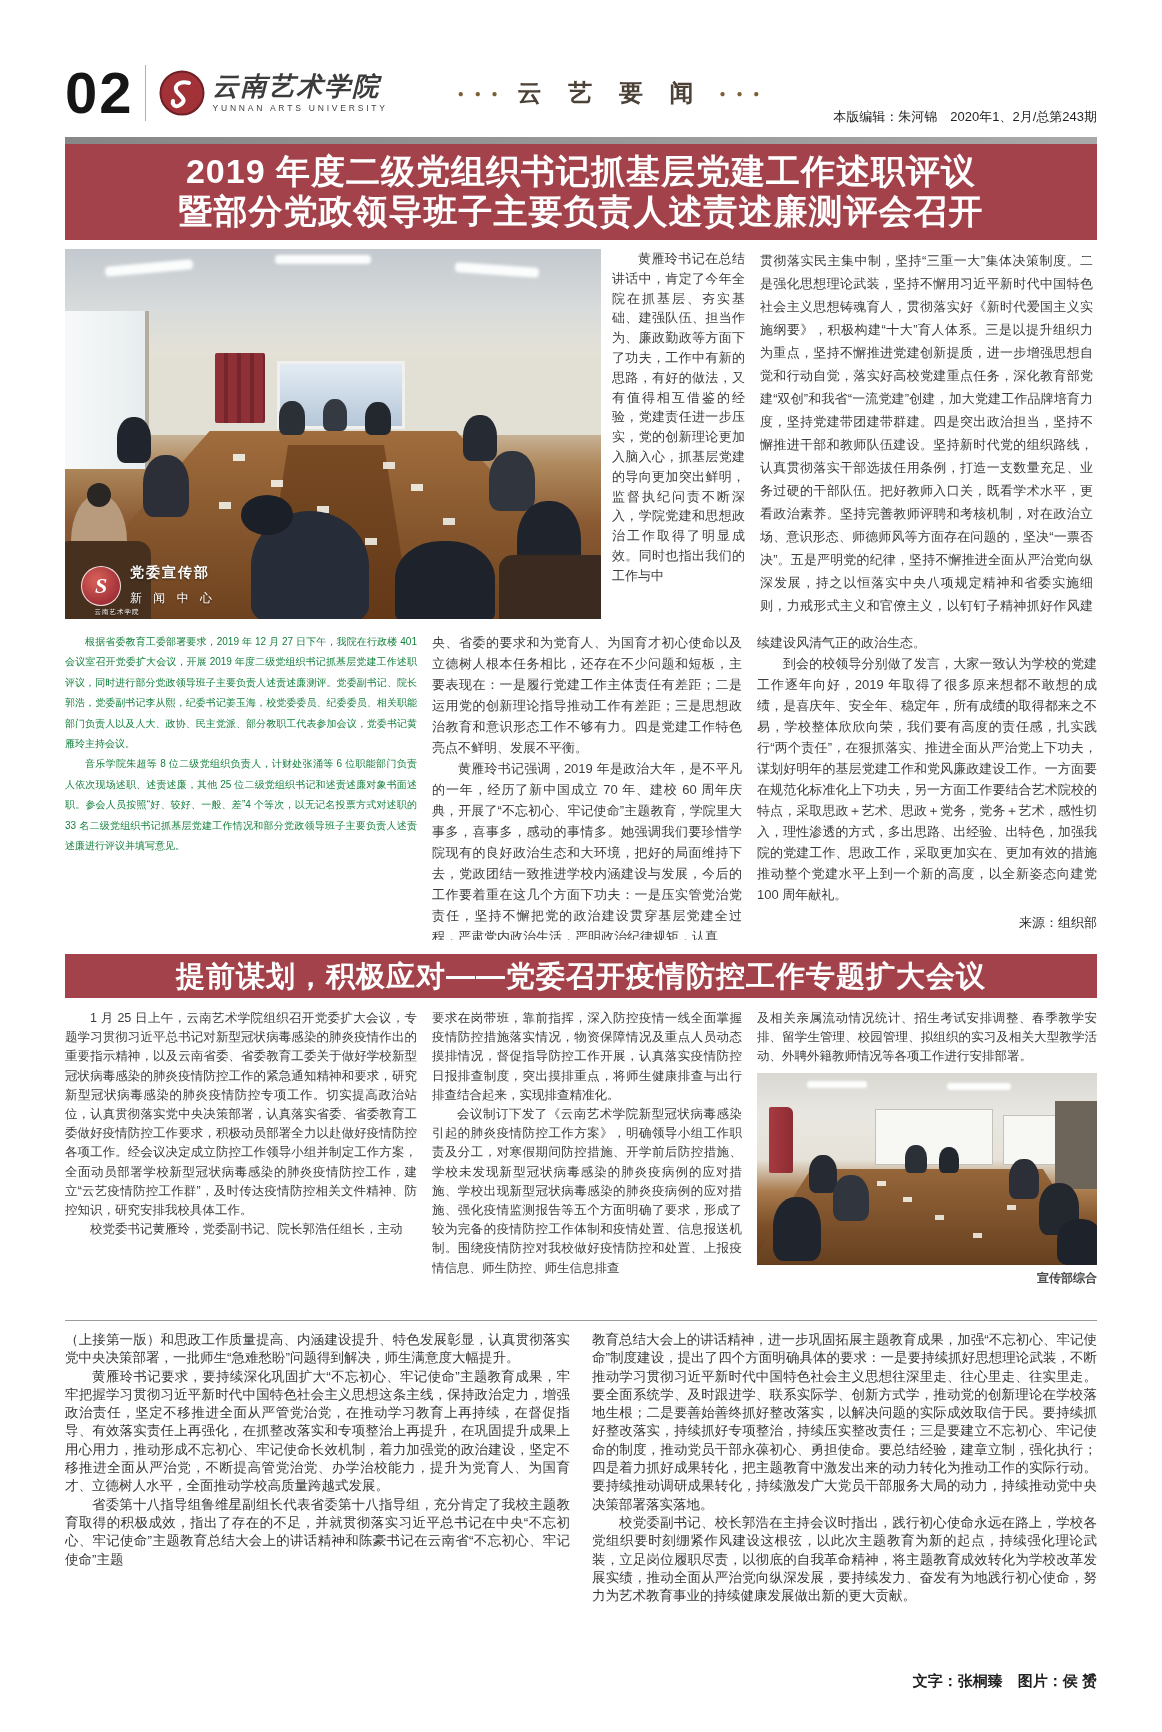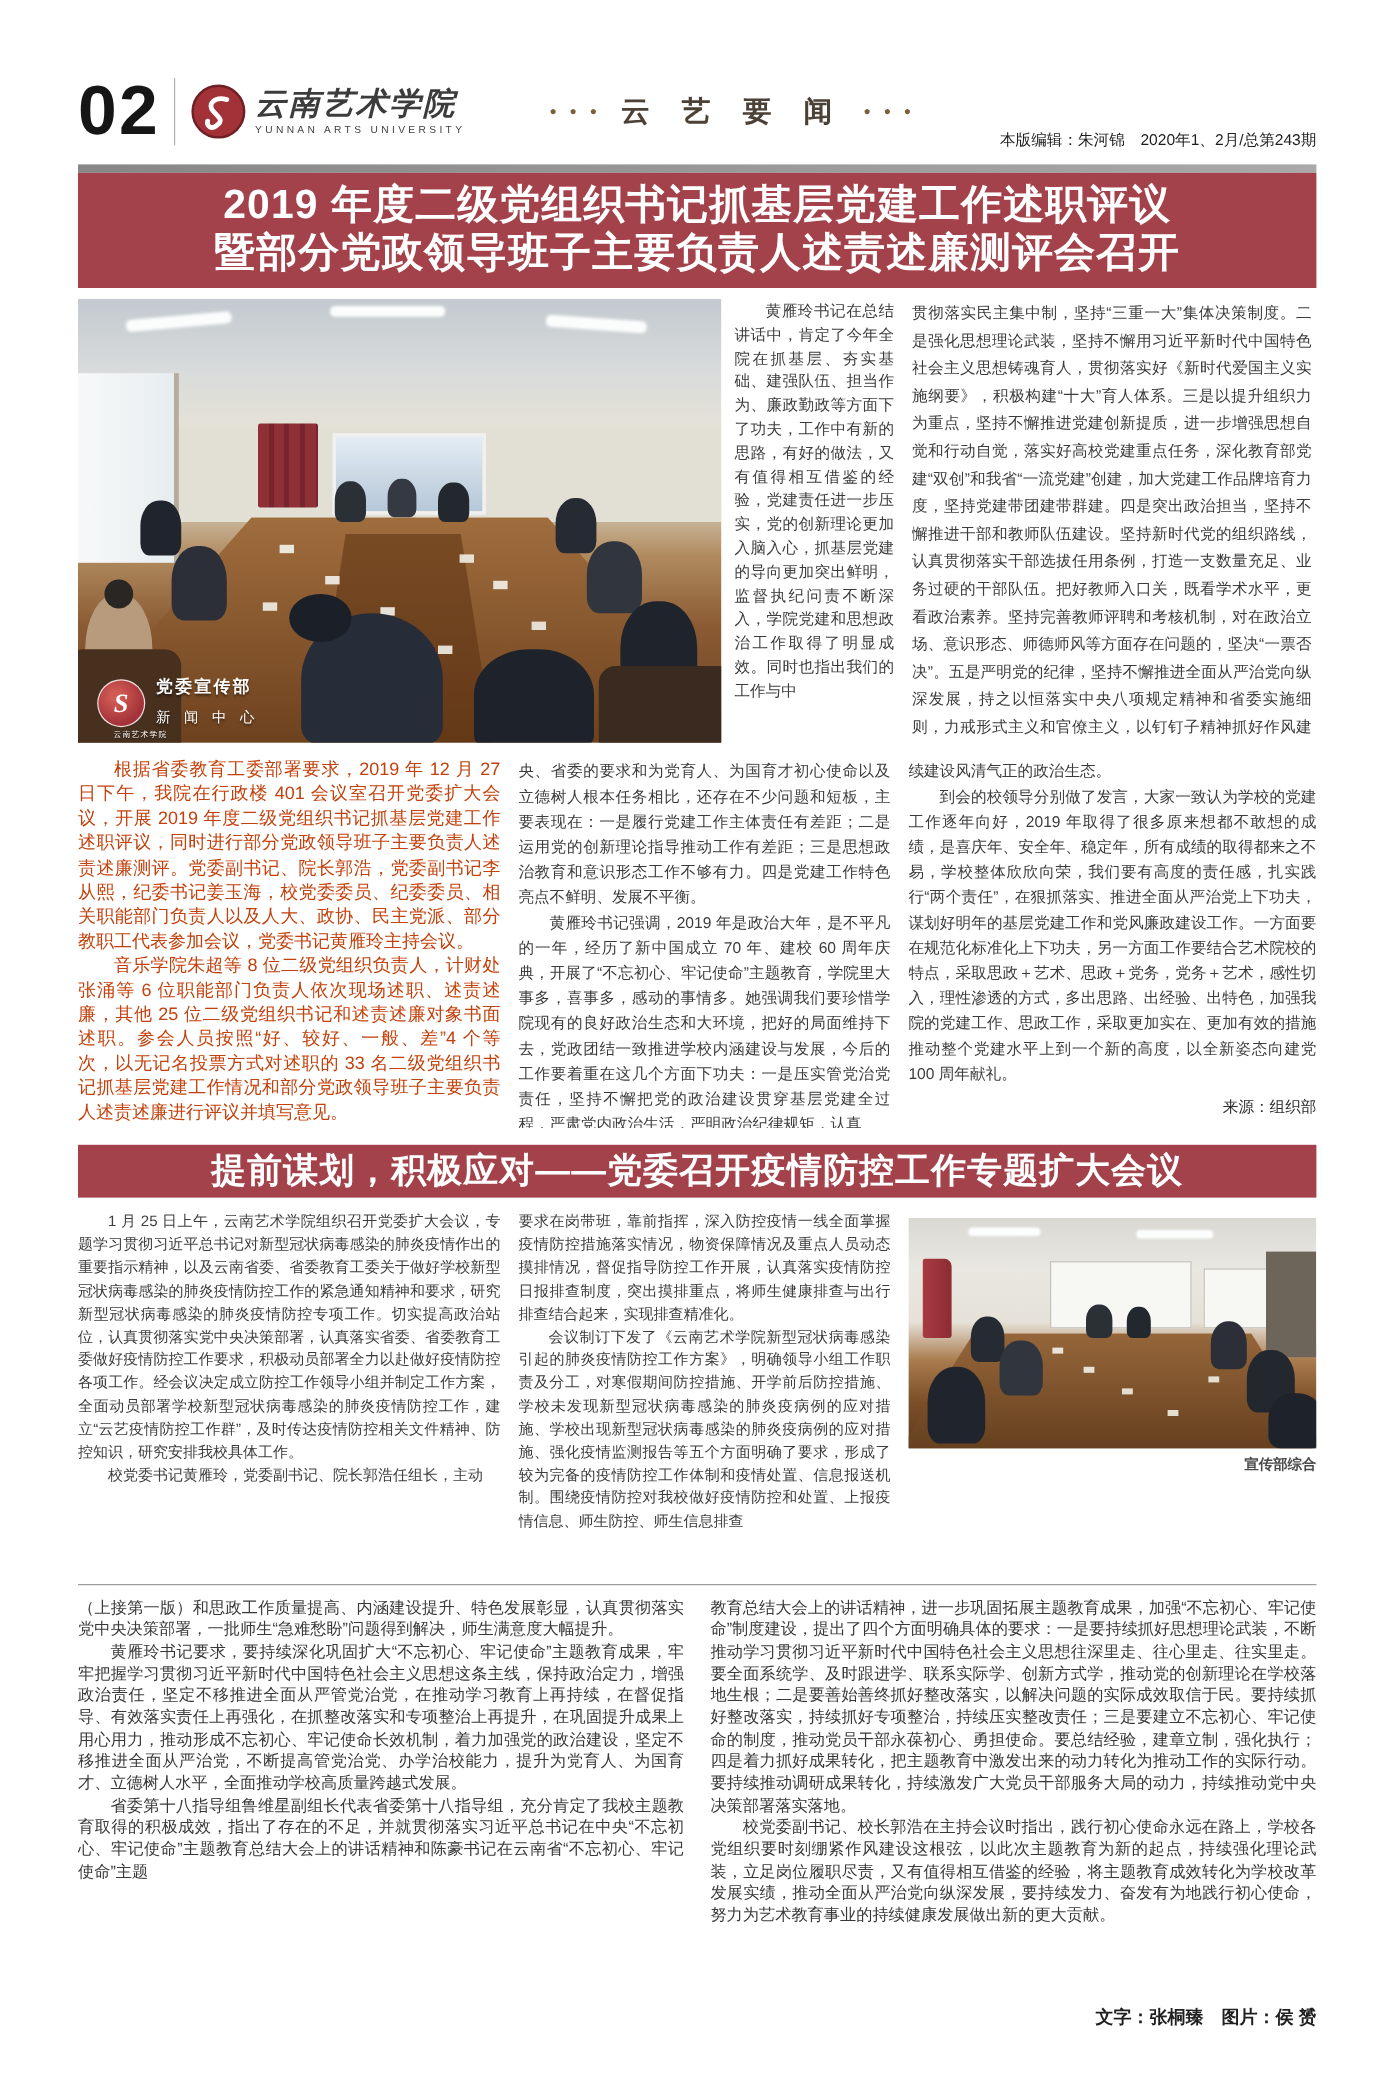--- a/index.html
+++ b/index.html
@@ -22,21 +22,21 @@
   .grayrule{height:7px;background:linear-gradient(90deg,#878787,#a9a9a9);margin-top:7px;}
 
   
   .banner{background:#a3424a;color:#ffffff;text-align:center;font-weight:700;}
   .b1{padding:7px 0 9px;font-size:34px;line-height:40px;letter-spacing:1px;}
   .b2{margin-top:14px;height:44px;line-height:44px;font-size:29px;letter-spacing:1px;}
 
   
   p{margin:0;text-align:justify;}
   .ind{text-indent:2em;}
-  .t-lede{font-size:15px;line-height:20.4px;color:#c2410c;}
+  .t-lede{font-size:10px;line-height:20.4px;color:#15803d;}
   .t-sm{font-size:13px;line-height:21px;color:#3c3c3c;}
   .t-colA{font-size:13px;line-height:19.8px;color:#3c3c3c;}
   .t-colB{font-size:13px;line-height:23px;color:#3c3c3c;}
   .t-a2{font-size:12.5px;line-height:19.2px;color:#3c3c3c;}
   .t-cont{font-size:13.5px;line-height:18.3px;color:#383838;}
   .source{font-size:13px;color:#2e2e2e;text-align:right;margin-top:7px;text-indent:0;}
   .cap{font-size:12px;color:#4a4a4a;text-align:right;margin-top:4px;font-weight:bold;}
   .credits{font-size:15px;font-weight:700;color:#1f1f1f;text-align:right;margin-top:9px;}
 
   
@@ -196,20 +196,21 @@
       <div class="a2grid">
         <div class="t-a2 colclip">
           <p class="ind">1 月 25 日上午，云南艺术学院组织召开党委扩大会议，专题学习贯彻习近平总书记对新型冠状病毒感染的肺炎疫情作出的重要指示精神，以及云南省委、省委教育工委关于做好学校新型冠状病毒感染的肺炎疫情防控工作的紧急通知精神和要求，研究新型冠状病毒感染的肺炎疫情防控专项工作。切实提高政治站位，认真贯彻落实党中央决策部署，认真落实省委、省委教育工委做好疫情防控工作要求，积极动员部署全力以赴做好疫情防控各项工作。经会议决定成立防控工作领导小组并制定工作方案，全面动员部署学校新型冠状病毒感染的肺炎疫情防控工作，建立“云艺疫情防控工作群”，及时传达疫情防控相关文件精神、防控知识，研究安排我校具体工作。</p>
           <p class="ind">校党委书记黄雁玲，党委副书记、院长郭浩任组长，主动</p>
         </div>
         <div class="t-a2 colclip">
           <p>要求在岗带班，靠前指挥，深入防控疫情一线全面掌握疫情防控措施落实情况，物资保障情况及重点人员动态摸排情况，督促指导防控工作开展，认真落实疫情防控日报排查制度，突出摸排重点，将师生健康排查与出行排查结合起来，实现排查精准化。</p>
           <p class="ind">会议制订下发了《云南艺术学院新型冠状病毒感染引起的肺炎疫情防控工作方案》，明确领导小组工作职责及分工，对寒假期间防控措施、开学前后防控措施、学校未发现新型冠状病毒感染的肺炎疫病例的应对措施、学校出现新型冠状病毒感染的肺炎疫病例的应对措施、强化疫情监测报告等五个方面明确了要求，形成了较为完备的疫情防控工作体制和疫情处置、信息报送机制。围绕疫情防控对我校做好疫情防控和处置、上报疫情信息、师生防控、师生信息排查</p>
         </div>
         <div class="t-a2 colclip">
+          <p>及相关亲属流动情况统计、招生考试安排调整、春季教学安排、留学生管理、校园管理、拟组织的实习及相关大型教学活动、外聘外籍教师情况等各项工作进行安排部署。</p>
 
           <div class="photo2">
             <div class="ph p2light" style="left:50px;top:8px;width:60px;height:7px;"></div>
             <div class="ph p2light" style="left:190px;top:10px;width:64px;height:7px;"></div>
             <div class="ph p2board" style="left:118px;top:36px;width:116px;height:54px;"></div>
             <div class="ph p2board" style="left:246px;top:42px;width:52px;height:48px;"></div>
             <div class="ph p2flag"></div>
             <div class="ph p2door"></div>
             <div class="ph p2table"></div>
             <div class="ph p2papers"></div>
@@ -230,20 +231,20 @@
     <hr class="thinrule">
     <section>
       <div class="contgrid">
         <div class="t-cont colclip">
           <p>（上接第一版）和思政工作质量提高、内涵建设提升、特色发展彰显，认真贯彻落实党中央决策部署，一批师生“急难愁盼”问题得到解决，师生满意度大幅提升。</p>
           <p class="ind">黄雁玲书记要求，要持续深化巩固扩大“不忘初心、牢记使命”主题教育成果，牢牢把握学习贯彻习近平新时代中国特色社会主义思想这条主线，保持政治定力，增强政治责任，坚定不移推进全面从严管党治党，在推动学习教育上再持续，在督促指导、有效落实责任上再强化，在抓整改落实和专项整治上再提升，在巩固提升成果上用心用力，推动形成不忘初心、牢记使命长效机制，着力加强党的政治建设，坚定不移推进全面从严治党，不断提高管党治党、办学治校能力，提升为党育人、为国育才、立德树人水平，全面推动学校高质量跨越式发展。</p>
           <p class="ind">省委第十八指导组鲁维星副组长代表省委第十八指导组，充分肯定了我校主题教育取得的积极成效，指出了存在的不足，并就贯彻落实习近平总书记在中央“不忘初心、牢记使命”主题教育总结大会上的讲话精神和陈豪书记在云南省“不忘初心、牢记使命”主题</p>
         </div>
         <div class="t-cont colclip">
           <p>教育总结大会上的讲话精神，进一步巩固拓展主题教育成果，加强“不忘初心、牢记使命”制度建设，提出了四个方面明确具体的要求：一是要持续抓好思想理论武装，不断推动学习贯彻习近平新时代中国特色社会主义思想往深里走、往心里走、往实里走。要全面系统学、及时跟进学、联系实际学、创新方式学，推动党的创新理论在学校落地生根；二是要善始善终抓好整改落实，以解决问题的实际成效取信于民。要持续抓好整改落实，持续抓好专项整治，持续压实整改责任；三是要建立不忘初心、牢记使命的制度，推动党员干部永葆初心、勇担使命。要总结经验，建章立制，强化执行；四是着力抓好成果转化，把主题教育中激发出来的动力转化为推动工作的实际行动。要持续推动调研成果转化，持续激发广大党员干部服务大局的动力，持续推动党中央决策部署落实落地。</p>
-          <p class="ind">校党委副书记、校长郭浩在主持会议时指出，践行初心使命永远在路上，学校各党组织要时刻绷紧作风建设这根弦，以此次主题教育为新的起点，持续强化理论武装，立足岗位履职尽责，又有值得相互借鉴的经验，将主题教育成效转化为学校改革发展实绩，推动全面从严治党向纵深发展，要持续发力、奋发有为地践行初心使命，努力为艺术教育事业的持续健康发展做出新的更大贡献。</p>
+          <p class="ind">校党委副书记、校长郭浩在主持会议时指出，践行初心使命永远在路上，学校各党组织要时刻绷紧作风建设这根弦，以此次主题教育为新的起点，持续强化理论武装，立足岗位履职尽责，以彻底的自我革命精神，将主题教育成效转化为学校改革发展实绩，推动全面从严治党向纵深发展，要持续发力、奋发有为地践行初心使命，努力为艺术教育事业的持续健康发展做出新的更大贡献。</p>
         </div>
       </div>
       <div class="credits">文字：张桐臻　图片：侯 赟</div>
     </section>
 
   </div>
 </div>
 
 </body></html>

